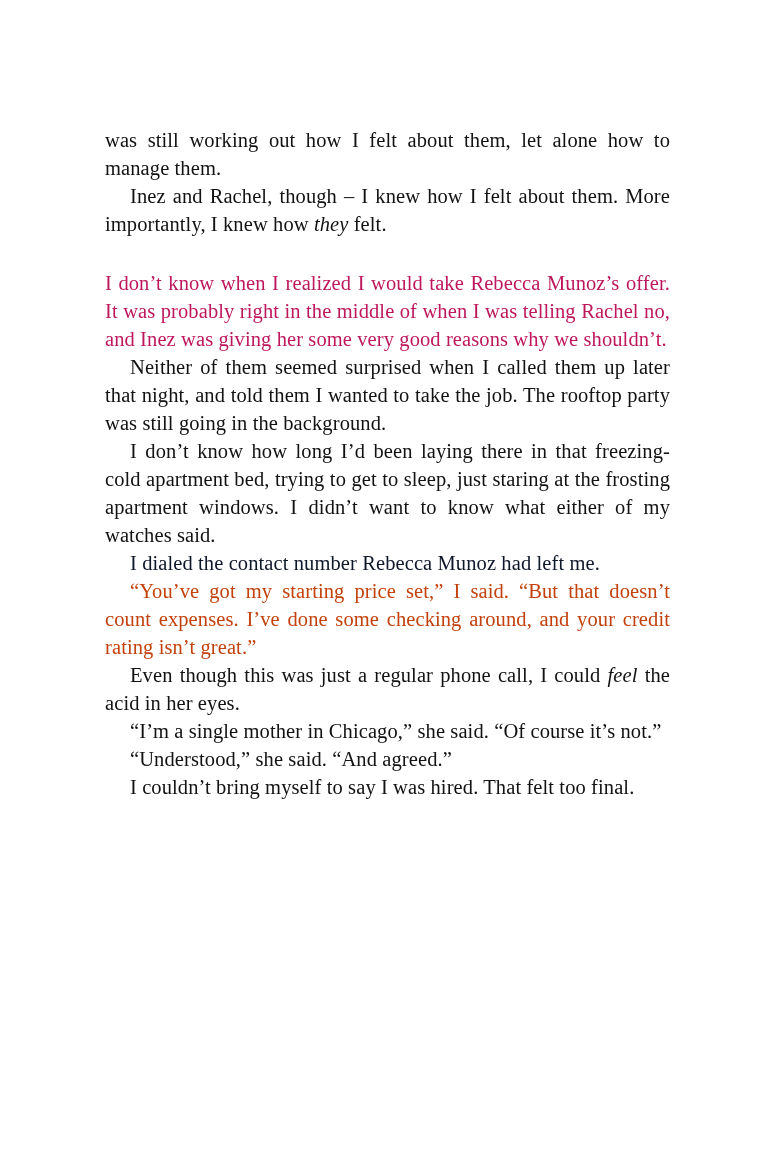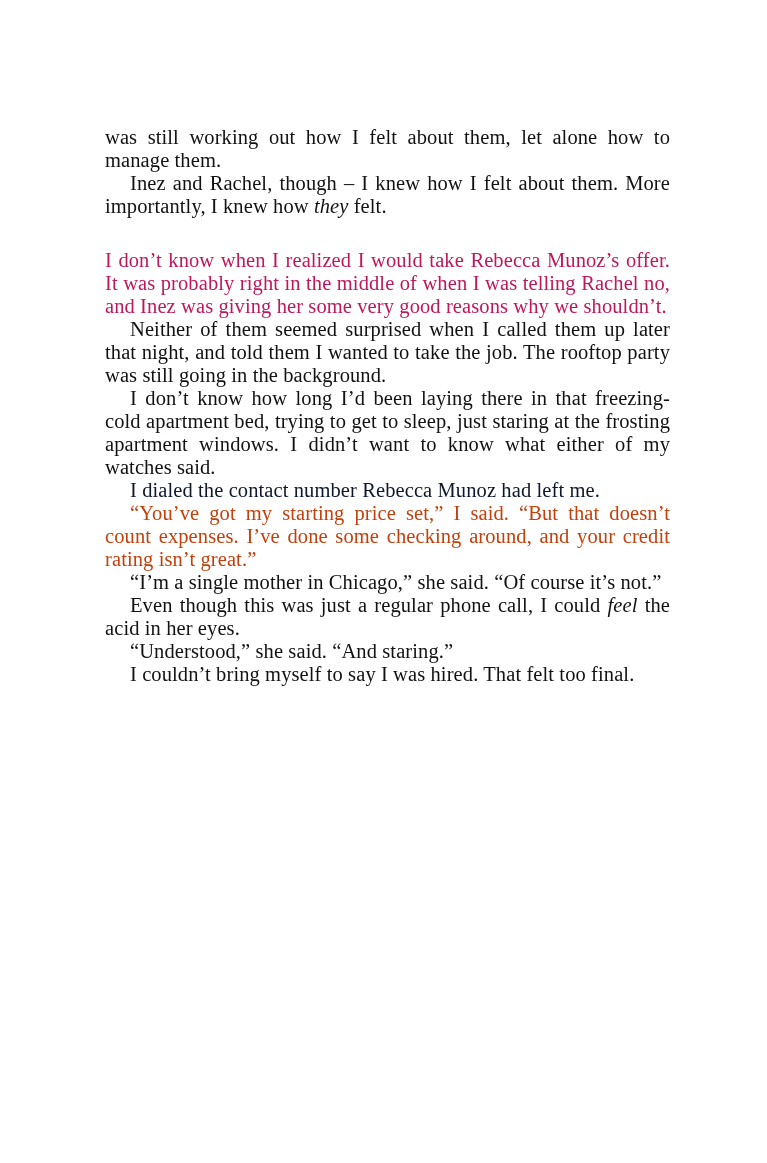--- a/index.html
+++ b/index.html
@@ -16,21 +16,21 @@
     box-sizing: border-box;
     width: 767px;
     height: 1163px;
     background: #ffffff;
     padding: 126px 97px 0 105px;
   }
   .book-page p {
     margin: 0;
     font-family: "Liberation Serif", "DejaVu Serif", serif;
     font-size: 20.5px;
-    line-height: 23px;
+    line-height: 28px;
     color: #121212;
     text-align: justify;
     letter-spacing: 0.1px;
   }
   .book-page p.indent {
     text-indent: 25px;
   }
   .book-page p.section-break {
     margin-top: 31.3px;
   }
@@ -43,18 +43,18 @@
 
 <div class="book-page" style="background: rgb(255, 255, 255);">
   <div>
       <p class="" style="color: rgb(18, 18, 18);"><span>was still working out how I felt about them, let alone how to manage them.</span></p>
       <p class="indent" style="color: rgb(18, 18, 18);"><span>Inez and Rachel, though – I knew how I felt about them. More importantly, I knew how </span><em>they</em><span> felt.</span></p>
       <p class=" section-break" style="color: #be185d;"><span>I don’t know when I realized I would take Rebecca Munoz’s offer. It was probably right in the middle of when I was telling Rachel no, and Inez was giving her some very good reasons why we shouldn’t.</span></p>
       <p class="indent" style="color: rgb(18, 18, 18);"><span>Neither of them seemed surprised when I called them up later that night, and told them I wanted to take the job. The rooftop party was still going in the background.</span></p>
       <p class="indent" style="color: rgb(18, 18, 18);"><span>I don’t know how long I’d been laying there in that freezing-cold apartment bed, trying to get to sleep, just staring at the frosting apartment windows. I didn’t want to know what either of my watches said.</span></p>
       <p class="indent" style="color: #0f172a;"><span>I dialed the contact number Rebecca Munoz had left me.</span></p>
       <p class="indent" style="color: #c2410c;"><span>“You’ve got my starting price set,” I said. “But that doesn’t count expenses. I’ve done some checking around, and your credit rating isn’t great.”</span></p>
+      <p class="indent" style="color: rgb(18, 18, 18);"><span>Even though this was just a regular phone call, I could </span><em>feel</em><span> the acid in her eyes.</span></p>
       <p class="indent" style="color: rgb(18, 18, 18);"><span>“I’m a single mother in Chicago,” she said. “Of course it’s not.”</span></p>
-      <p class="indent" style="color: rgb(18, 18, 18);"><span>Even though this was just a regular phone call, I could </span><em>feel</em><span> the acid in her eyes.</span></p>
-      <p class="indent" style="color: rgb(18, 18, 18);"><span>“Understood,” she said. “And staring.”</span></p>
+      <p class="indent" style="color: rgb(18, 18, 18);"><span>“Understood,” she said. “And agreed.”</span></p>
       <p class="indent" style="color: rgb(18, 18, 18);"><span>I couldn’t bring myself to say I was hired. That felt too final.</span></p>
     </div>
 </div>
 
 </body></html>

